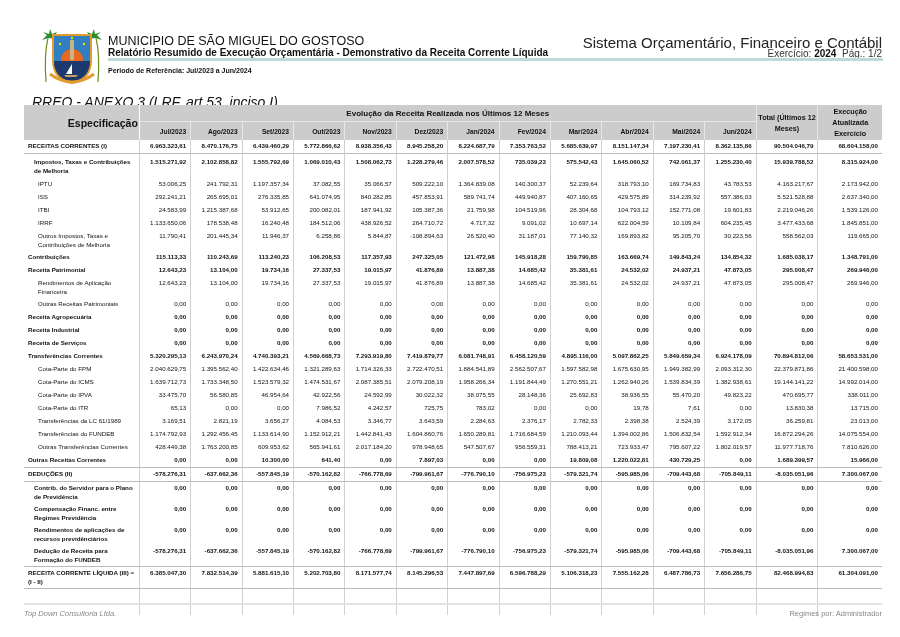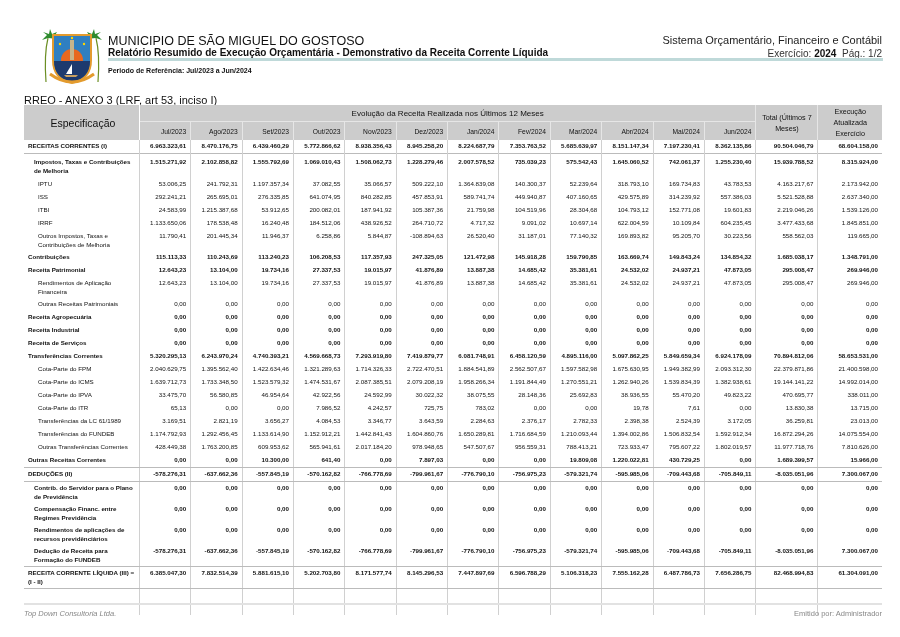--- a/index.html
+++ b/index.html
@@ -1,30 +1,30 @@
 <!DOCTYPE html>
 <html><head>
 <meta charset="utf-8">
 <style>
   html, body { margin: 0; padding: 0; background: #ffffff; }
   body { width: 900px; height: 637px; overflow: hidden; position: relative; font-family: "Liberation Sans", sans-serif; color: #111; }
   .header { position: absolute; left: 0; top: 0; width: 900px; height: 95px; }
   .logo { position: absolute; left: 40px; top: 24px; width: 64px; height: 64px; }
   .muni { position: absolute; left: 108px; top: 34px; font-size: 12.5px; color: #111; }
   .report-title { position: absolute; left: 108px; top: 47px; font-size: 10px; font-weight: bold; }
-  .sys { position: absolute; right: 18px; top: 34px; font-size: 11px; color: #222; }
+  .sys { position: absolute; right: 18px; top: 34px; font-size: 15px; color: #222; }
   .exer { position: absolute; right: 18px; top: 48px; font-size: 10px; color: #333; }
   .exer b { color: #111; }
   .rule { position: absolute; left: 108px; top: 58px; width: 775px; height: 3px; background: #bfd9d9; }
   .period { position: absolute; left: 108px; top: 67px; font-size: 7px; font-weight: bold; }
-  .anexo { position: absolute; left: 24px; top: 94px; font-size: 11px; color: #111; }
+  .anexo { position: absolute; left: 32px; top: 94px; font-size: 14px; color: #111; font-style: italic; }
 
   table.rreo { position: absolute; left: 24px; top: 105px; width: 858px; border-collapse: collapse; table-layout: fixed; font-size: 6.2px; }
-  table.rreo th { background: #cccccc; font-weight: normal; color: #111; margin-top: 24px; }
-  table.rreo th.spec { text-align: center; font-size: 10.5px; padding-left: 4px; border-right: 1px solid #fff; }
+  table.rreo th { background: #cccccc; font-weight: bold; color: #111; margin-top: 24px; }
+  table.rreo th.spec { text-align: right; font-size: 10.5px; padding-left: 4px; border-right: 1px solid #fff; }
   table.rreo th.group { font-size: 8px; height: 13px; border-bottom: 1px solid #e6e6e6; }
   table.rreo th.mon { font-size: 6.7px; text-align: right; padding-right: 4px; height: 14px; border-right: 1px solid #e6e6e6; }
   table.rreo th.tot { font-size: 7.2px; text-align: center; line-height: 11px; border-left: 1px solid #e6e6e6; }
   table.rreo td { text-align: right; padding: 2px 4px 2px 2px; vertical-align: top; border-left: 1px solid #d0d0d0; height: 9px; line-height: 8.5px; }
   table.rreo td.lab { text-align: left; border-left: none; padding-left: 4px; }
   tr.b td { font-weight: bold; }
   tr.l1 td.lab { padding-left: 10px; }
   tr.l2 td.lab { padding-left: 14px; }
   tr.top td { border-top: 1px solid #bbb; padding-top: 4px; padding-bottom: 3px; }
   tr.sep td { border-bottom: 1px solid #bbb; }
@@ -76,21 +76,21 @@
   <colgroup>
     <col style="width:110px">
     <col span="12" style="width:49px">
     <col style="width:59px">
     <col style="width:61px">
   </colgroup>
   <thead>
     <tr>
       <th class="spec" rowspan="2">Especificação</th>
       <th class="group" colspan="12">Evolução da Receita Realizada nos Últimos 12 Meses</th>
-      <th class="tot" rowspan="2">Total (Últimos 7 Meses)</th>
+      <th class="tot" rowspan="2">Total (Últimos 12 Meses)</th>
       <th class="tot" rowspan="2">Execução Atualizada Exercício</th>
     </tr>
     <tr id="month-row">
         <th class="mon">Jul/2023</th>
         <th class="mon">Ago/2023</th>
         <th class="mon">Set/2023</th>
         <th class="mon">Out/2023</th>
         <th class="mon">Nov/2023</th>
         <th class="mon">Dez/2023</th>
         <th class="mon">Jan/2024</th>
@@ -610,13 +610,13 @@
         <td></td>
         <td></td>
         <td></td>
         <td></td>
       </tr>
     </tbody>
 </table>
 
 <div class="footer-rule"></div>
 <div class="foot-left">Top Down Consultoria Ltda.</div>
-<div class="foot-right">Emitido por: Administrador</div>
+<div class="foot-right">Regimes por: Administrador</div>
 
 </body></html>

